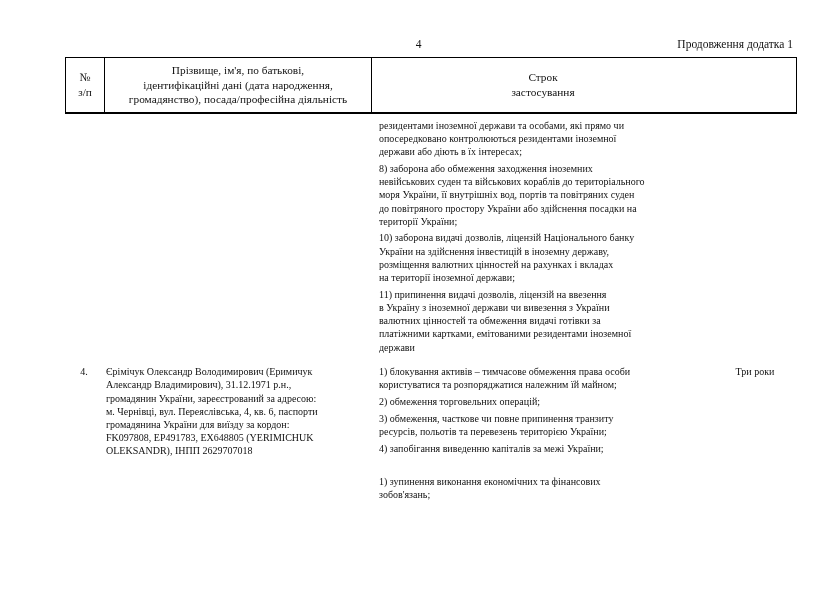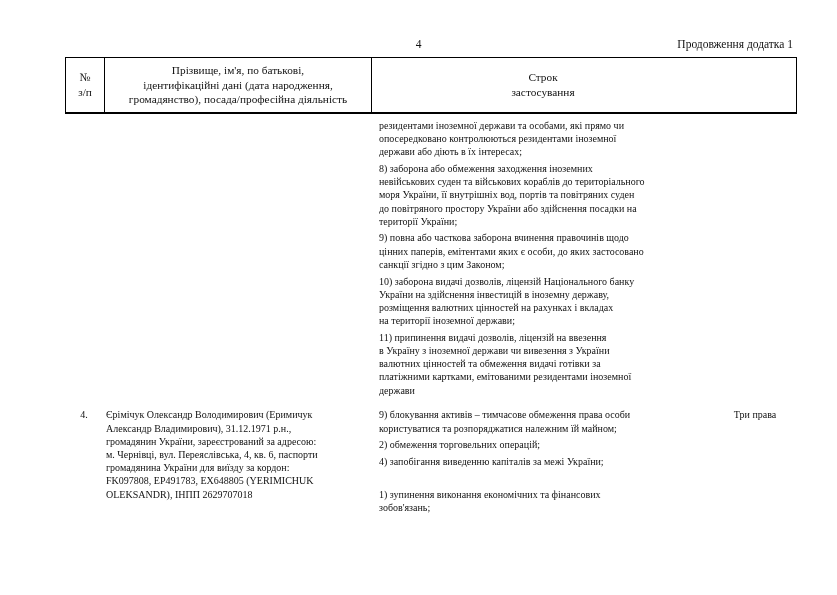--- a/index.html
+++ b/index.html
@@ -103,23 +103,20 @@
       <div class="cell col-identity"></div>
       <div class="cell col-measures">
         <p>резидентами іноземної держави та особами, які прямо чи
 опосередковано контролюються резидентами іноземної
 держави або діють в їх інтересах;</p>
         <p>8) заборона або обмеження заходження іноземних
 невійськових суден та військових кораблів до територіального
 моря України, її внутрішніх вод, портів та повітряних суден
 до повітряного простору України або здійснення посадки на
 території України;</p>
-        <p>9) повна або часткова заборона вчинення правочинів щодо
-цінних паперів, емітентами яких є особи, до яких застосовано
-санкції згідно з цим Законом;</p>
         <p>10) заборона видачі дозволів, ліцензій Національного банку
 України на здійснення інвестицій в іноземну державу,
 розміщення валютних цінностей на рахунках і вкладах
 на території іноземної держави;</p>
         <p>11) припинення видачі дозволів, ліцензій на ввезення
 в Україну з іноземної держави чи вивезення з України
 валютних цінностей та обмеження видачі готівки за
 платіжними картками, емітованими резидентами іноземної
 держави</p>
       </div>
@@ -129,24 +126,26 @@
     <div class="grid-row row4">
       <div class="cell col-num">4.</div>
       <div class="cell col-identity">Єрімічук Олександр Володимирович (Еримичук
 Александр Владимирович), 31.12.1971 р.н.,
 громадянин України, зареєстрований за адресою:
 м. Чернівці, вул. Переяслівська, 4, кв. 6, паспорти
 громадянина України для виїзду за кордон:
 FK097808, EP491783, EX648805 (YERIMICHUK
 OLEKSANDR), ІНПП 2629707018</div>
       <div class="cell col-measures">
-        <p>9) блокування активів – тимчасове обмеження права особи
+        <p>1) блокування активів – тимчасове обмеження права особи
 користуватися та розпоряджатися належним їй майном;</p>
         <p>2) обмеження торговельних операцій;</p>
+        <p>3) обмеження, часткове чи повне припинення транзиту
+ресурсів, польотів та перевезень територією України;</p>
         <p>4) запобігання виведенню капіталів за межі України;</p>
         <p class="gap-before">1) зупинення виконання економічних та фінансових
 зобов'язань;</p>
       </div>
-      <div class="cell col-term">Три права</div>
+      <div class="cell col-term">Три роки</div>
     </div>
 
   </div>
 </div>
 
 </body></html>

